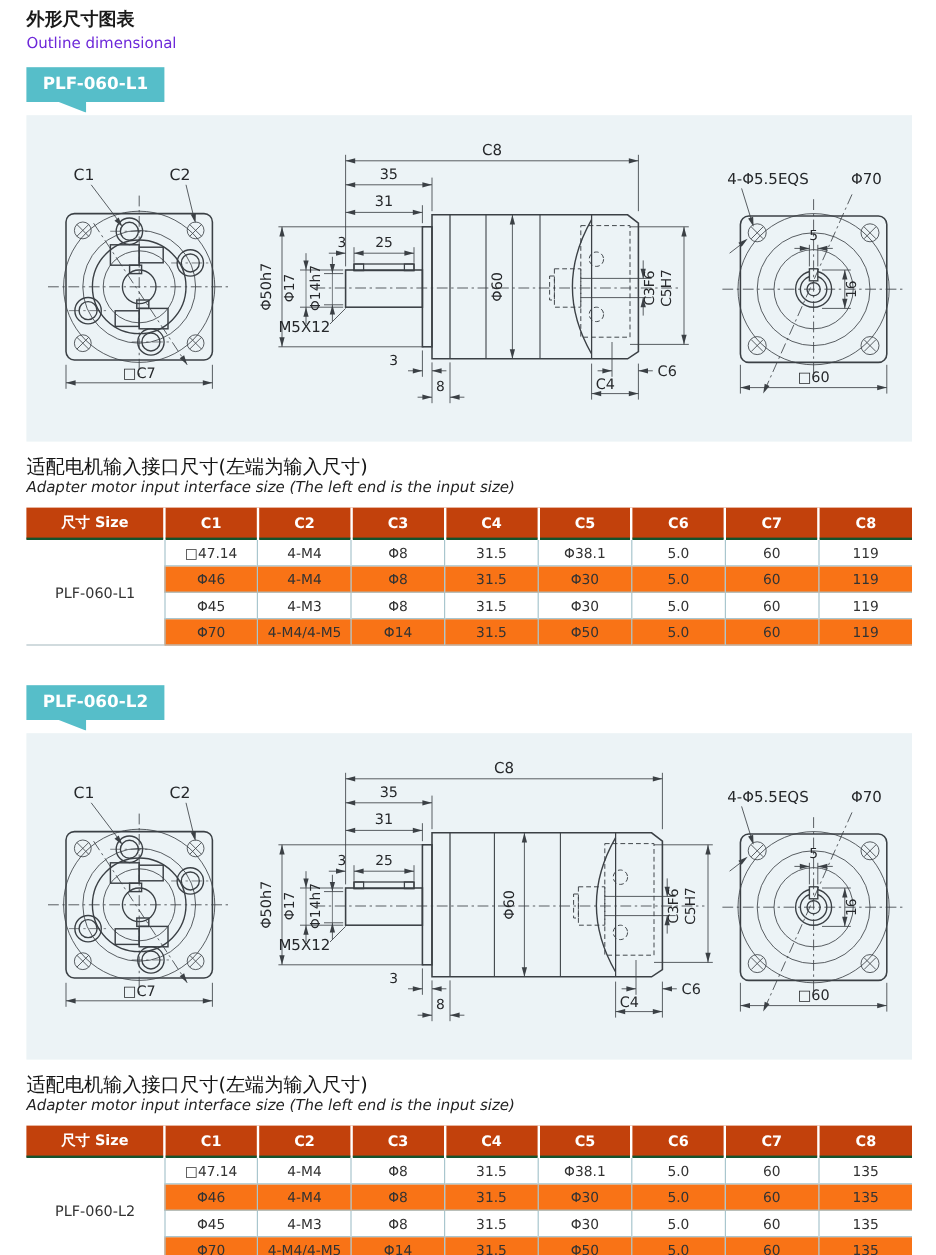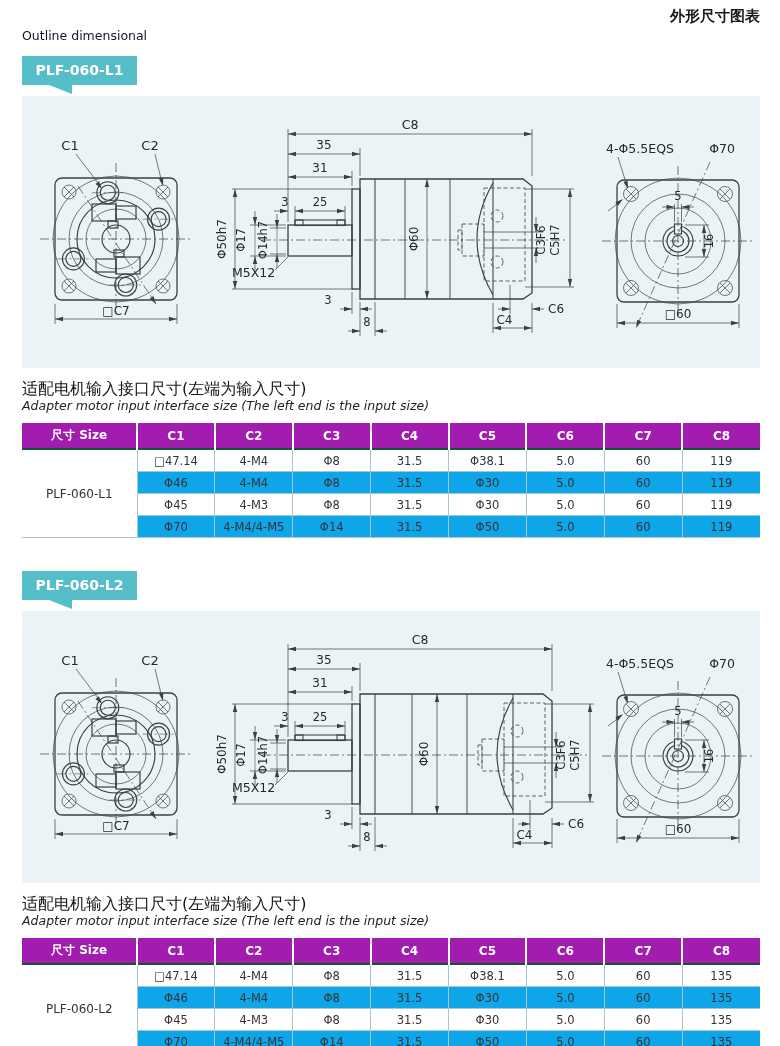--- a/index.html
+++ b/index.html
@@ -1,40 +1,40 @@
 <!DOCTYPE html>
 <html><head>
 <meta charset="utf-8">
 <style>
   html,body{margin:0;padding:0;}
   body{width:780px;height:1046px;background:#fff;overflow:hidden;
        font-family:"DejaVu Sans","Liberation Sans",sans-serif;color:#222;}
   .content{margin-left:22px;width:738px;}
-  .page-title{font-size:15px;font-weight:bold;color:#1a1a1a;margin:7px 0 2px 0;text-align:right;}
-  .page-subtitle{font-size:12.5px;color:#0f172a;}
+  .page-title{font-size:15px;font-weight:bold;color:#1a1a1a;margin:7px 0 2px 0;}
+  .page-subtitle{font-size:12.5px;color:#6d28d9;}
   .badge{position:relative;display:inline-block;margin-top:13px;background:#56bec9;color:#fff;
          font-weight:bold;font-size:14px;width:115px;height:29px;line-height:29px;text-align:center;}
   .badge::after{content:"";position:absolute;left:27px;bottom:-9px;width:23px;height:9px;
          background:#56bec9;clip-path:polygon(0 0,100% 0,100% 100%);}
   .panel{margin-top:11px;background:#ecf3f6;height:272px;}
   .panel svg{display:block;width:738px;height:272px;}
   .sec2 .badge{margin-top:33px;}
   .note-cn{font-size:16px;color:#151515;margin-top:12px;line-height:17px;}
   .note-en{font-size:12.5px;color:#232323;line-height:17px;font-style:italic;}
   table.dims{margin-top:9px;border-collapse:collapse;table-layout:fixed;width:738px;
          border-bottom:1px solid #b3c3c9;}
-  table.dims th{background:#a21caf;color:#fff;font-weight:bold;font-size:12px;height:23px;
+  table.dims th{background:#c2410c;color:#fff;font-weight:bold;font-size:12px;height:23px;
          border-right:2px solid #fff;}
   table.dims th:last-child{border-right:none;}
   table.dims col.size{width:115px;}
   table.dims td{font-size:11.5px;color:#333;text-align:center;height:19px;
          border-right:1px solid #a9c6ce;border-top:1px solid #a9c6ce;background:#fff;}
   table.dims td:last-child{border-right:none;}
   table.dims tbody tr:first-child td{border-top:2px solid #14532d;}
-  table.dims tr.alt td{background:#0ea5e9;margin-left:34px;}
+  table.dims tr.alt td{background:#f97316;margin-left:34px;}
   table.dims td.product{font-size:12px;background:#fff;}
   svg text{font-family:"DejaVu Sans","Liberation Sans",sans-serif;}
 </style>
 </head>
 <body>
 
 <div class="content">
   <div class="page-title">外形尺寸图表</div>
   <div class="page-subtitle">Outline dimensional</div>
 

